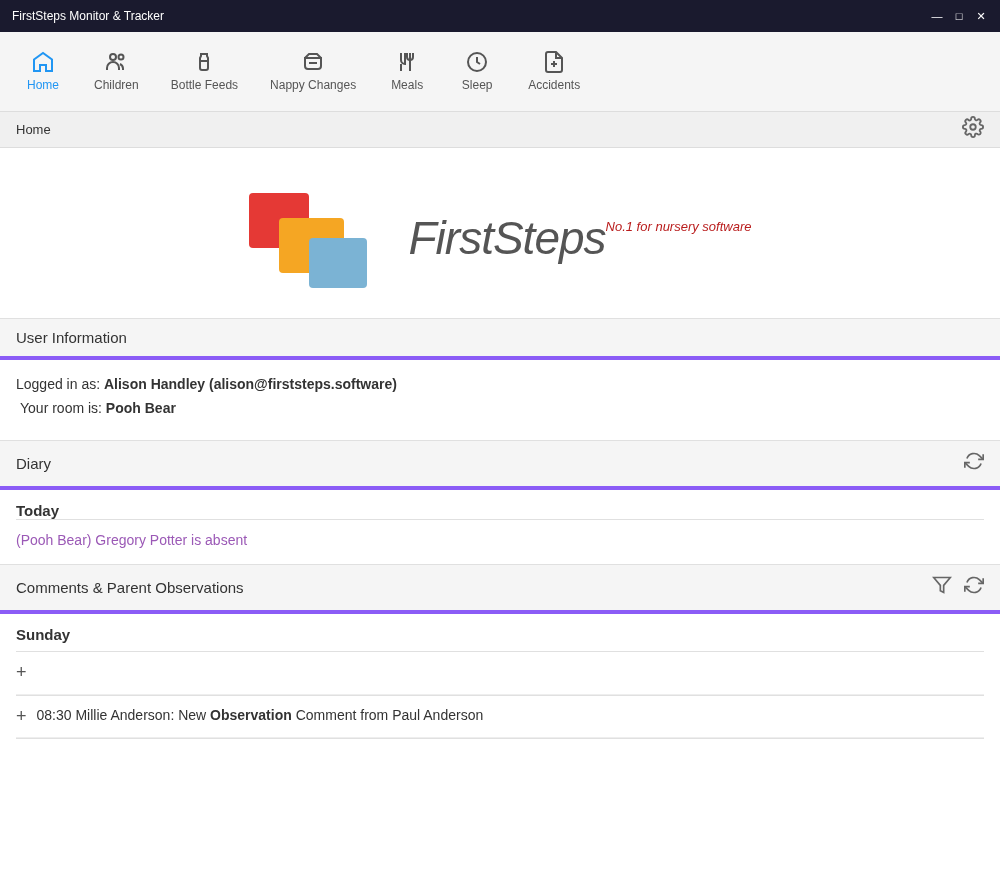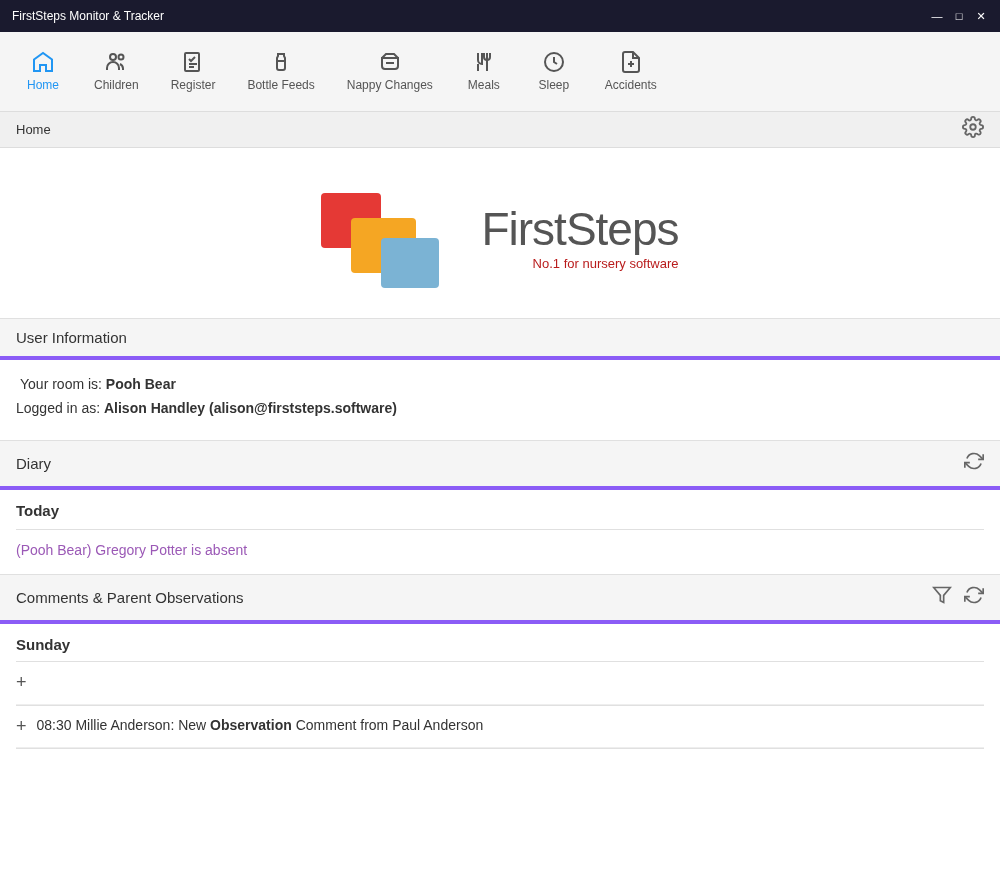--- a/index.html
+++ b/index.html
@@ -110,21 +110,21 @@
       top: 30px; left: 30px;
       border-radius: 4px;
     }
     .logo-sq-blue {
       position: absolute;
       width: 58px; height: 50px;
       background: #7BB3D4;
       top: 50px; left: 60px;
       border-radius: 4px;
     }
-    .logo-text-block { display: flex; flex-direction: column; justify-content: center; }
+    .logo-text-block { display: flex; flex-direction: row; justify-content: center; font-style: italic; }
     .logo-name {
       font-size: 46px;
       font-weight: 300;
       color: #555;
       letter-spacing: -1px;
       line-height: 1;
     }
     .logo-tagline {
       font-size: 13px;
       color: #b91c1c;
@@ -144,21 +144,21 @@
     }
     .section-title { font-size: 15px; color: #333; font-weight: 400; }
     .section-actions { display: flex; gap: 12px; align-items: center; }
     .section-icon-btn { cursor: pointer; color: #666; font-size: 18px; }
 
     .info-section { padding: 16px; }
     .info-line { margin-bottom: 8px; font-size: 14px; color: #333; }
     .info-line strong { font-weight: 600; }
     .info-room { margin-left: 4px; }
     .diary-content { padding: 12px 16px; }
-    .diary-day { font-size: 15px; font-weight: 600; color: #333; margin-bottom: 10px; }
+    .diary-day { font-size: 15px; font-weight: 600; color: #333; }
     .diary-entry {
       font-size: 14px;
       color: #9B59B6;
       padding: 4px 0;
     }
     .comments-content { padding: 12px 16px; }
     .comments-day { font-size: 15px; font-weight: 600; color: #333; margin-bottom: 8px; }
     .comment-entry {
       display: flex;
       align-items: flex-start;
@@ -202,29 +202,20 @@
   <div class="nav-item">
     <svg viewBox="0 0 24 24" stroke-width="2">
       <circle cx="9" cy="7" r="3"></circle>
       <path d="M3 20v-2a6 6 0 0112 0v2"></path>
       <circle cx="17" cy="7" r="2.5"></circle>
       <path d="M19 20v-1.5a5 5 0 00-3-4.5"></path>
     </svg>
     <span>Children</span>
   </div>
 
-  <div class="nav-item">
-    <svg viewBox="0 0 24 24" stroke-width="2">
-      <rect x="4" y="3" width="14" height="18" rx="1"></rect>
-      <polyline points="8,9 10,11 14,7"></polyline>
-      <line x1="8" y1="14" x2="16" y2="14"></line>
-      <line x1="8" y1="17" x2="13" y2="17"></line>
-    </svg>
-    <span>Register</span>
-  </div>
 
 
   <div class="nav-item">
     <svg viewBox="0 0 24 24" stroke-width="2">
       <path d="M9 4h6v2l1 2v10a2 2 0 01-2 2H10a2 2 0 01-2-2V8l1-2V4z"></path>
       <line x1="8" y1="11" x2="16" y2="11"></line>
     </svg>
     <span>Bottle Feeds</span>
   </div>
 
@@ -289,24 +280,24 @@
       <span class="logo-name">FirstSteps</span>
       <span class="logo-tagline">No.1 for nursery software</span>
     </div>
   </div>
 
   <div class="section-header">
     <span class="section-title">User Information</span>
   </div>
   <div class="info-section">
     <div class="info-line">
+      <span>Logged in as: </span><strong>Alison Handley (alison@firststeps.software)</strong>
+    </div>
+    <div class="info-line">
       <span class="info-room">Your room is: </span><strong>Pooh Bear</strong>
-    </div>
-    <div class="info-line">
-      <span>Logged in as: </span><strong>Alison Handley (alison@firststeps.software)</strong>
     </div>
   </div>
 
   <div class="section-header">
     <span class="section-title">Diary</span>
     <div class="section-actions">
       <span class="section-icon-btn">
         <svg width="20" height="20" viewBox="0 0 24 24" fill="none" stroke="#666" stroke-width="2">
           <path d="M23 4v6h-6"></path>
           <path d="M1 20v-6h6"></path>

